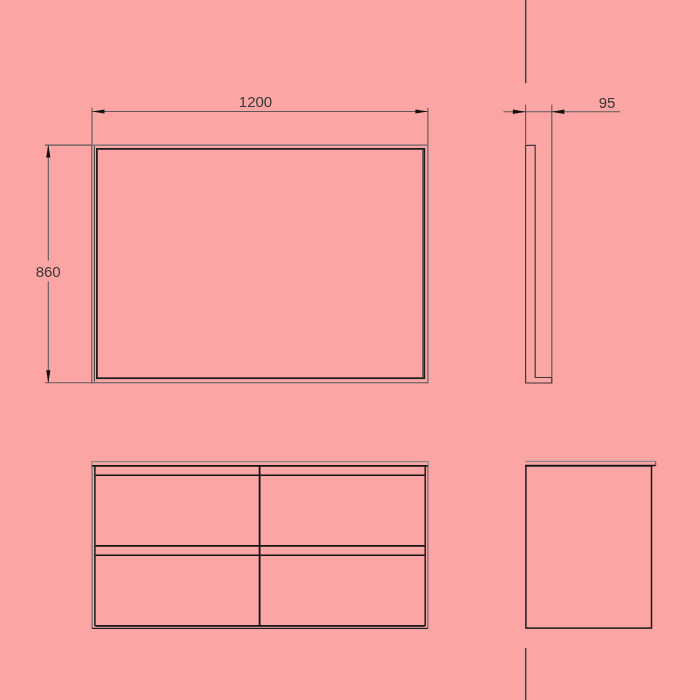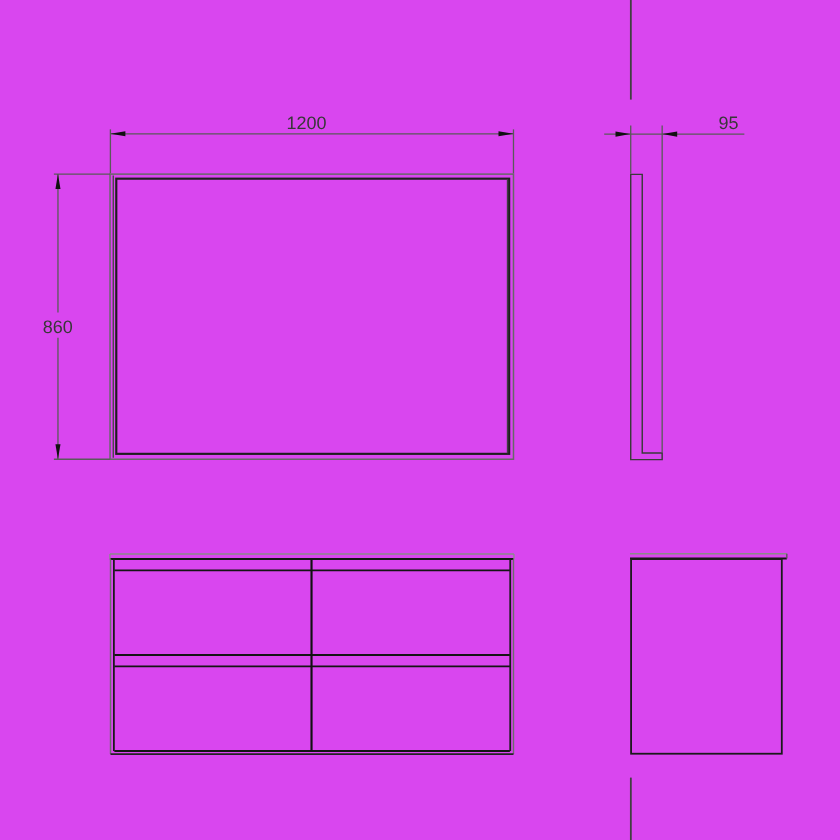--- a/index.html
+++ b/index.html
@@ -1,16 +1,16 @@
 <!DOCTYPE html>
 <html><head>
 <meta charset="utf-8">
 <style>
   html,body{margin:0;padding:0;background:#ffffff;}
-  .page{width:700px;height:700px;position:relative;background:#d946ef;overflow:hidden;}
+  .page{width:700px;height:700px;position:relative;background:#fca5a5;overflow:hidden;}
   text{font-family:"Liberation Sans", sans-serif;fill:#383838;}
 </style>
 </head>
 <body>
 <div class="page">
 <svg style="filter:blur(0.45px)" width="700" height="700" viewBox="0 0 700 700" xmlns="http://www.w3.org/2000/svg">
 
   <line x1="525.7" y1="0" x2="525.7" y2="83" stroke="#404040" stroke-width="1.5"></line>
 
   <rect x="91.7" y="145.1" width="336.2" height="237.6" fill="none" stroke="#686868" stroke-width="1.25"></rect>

